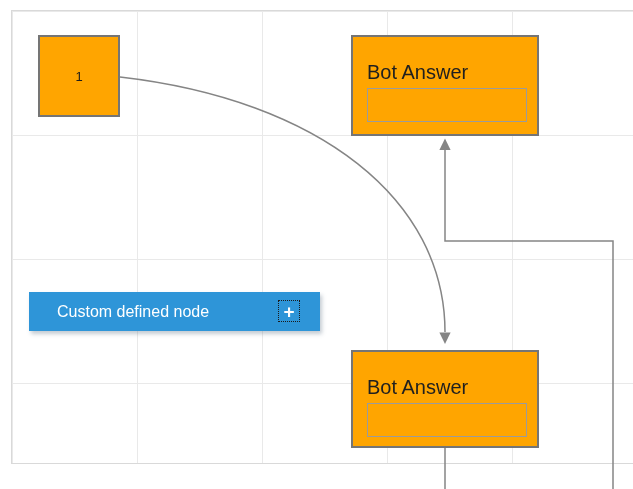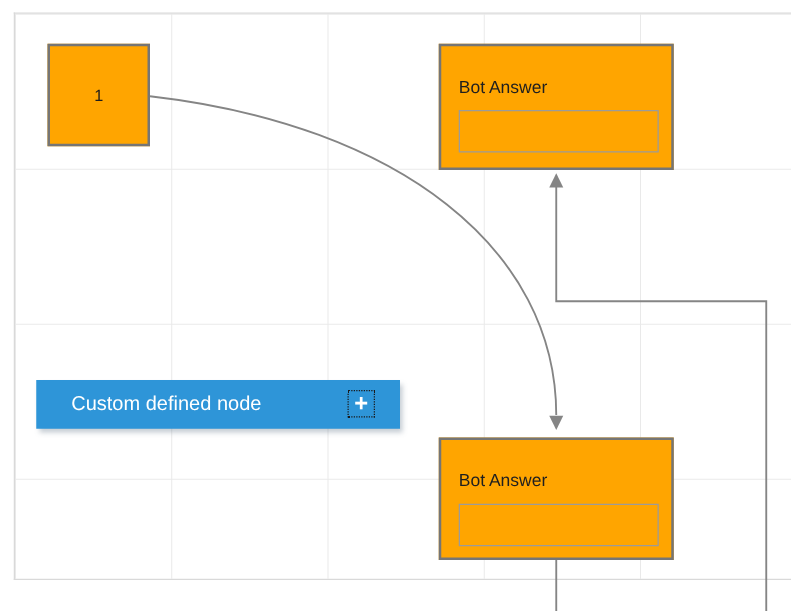--- a/index.html
+++ b/index.html
@@ -32,36 +32,35 @@
 
   
   .bot-node{
     position:absolute;left:351px;width:188px;
     background:#FFA500;border:2px solid #757575;z-index:2;
   }
   .bot-node.top{top:35px;height:101px;}
   .bot-node.bottom{top:350px;height:98px;}
   .bot-node .bot-label{
     position:absolute;left:14px;top:24px;
-    font-size:14px;color:#1f1f1f;white-space:nowrap;
+    font-size:20px;color:#1f1f1f;white-space:nowrap;
   }
   .bot-node .bot-input{
     position:absolute;left:14px;top:51px;width:160px;height:34px;
     border:1px solid #9b9b9b;background:transparent;
     font-size:13px;color:#1f1f1f;padding:0 6px;outline:none;
   }
 
   
   .custom-node{
     position:absolute;left:29px;top:292px;width:291px;height:39px;
     background:#2E95D8;color:#ffffff;z-index:2;
     display:flex;align-items:center;padding-left:28px;
     font-size:16px;
     box-shadow:2px 3px 4px rgba(90,110,130,0.35);
-    margin-top:12px;
   }
   .plus-box{
     position:absolute;right:20px;top:8px;width:22px;height:22px;
     border:1px dotted #1a1a1a;
     display:flex;align-items:center;justify-content:center;
     color:#ffffff;font-size:19px;font-weight:bold;line-height:1;
     cursor:pointer;
   }
 </style>
 </head>

